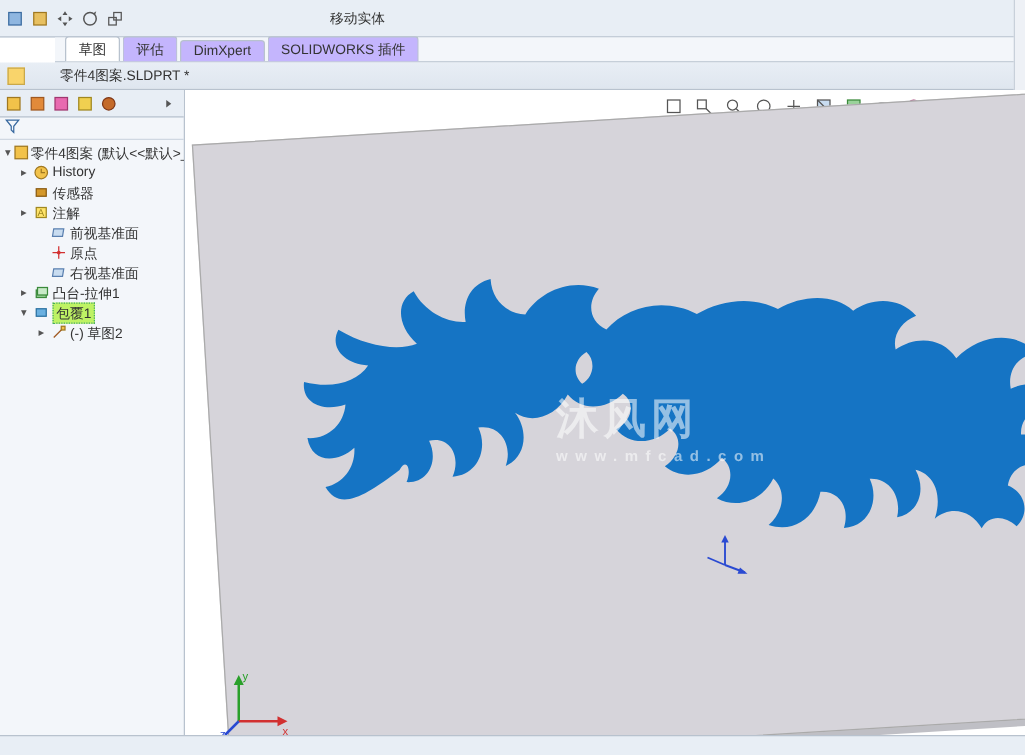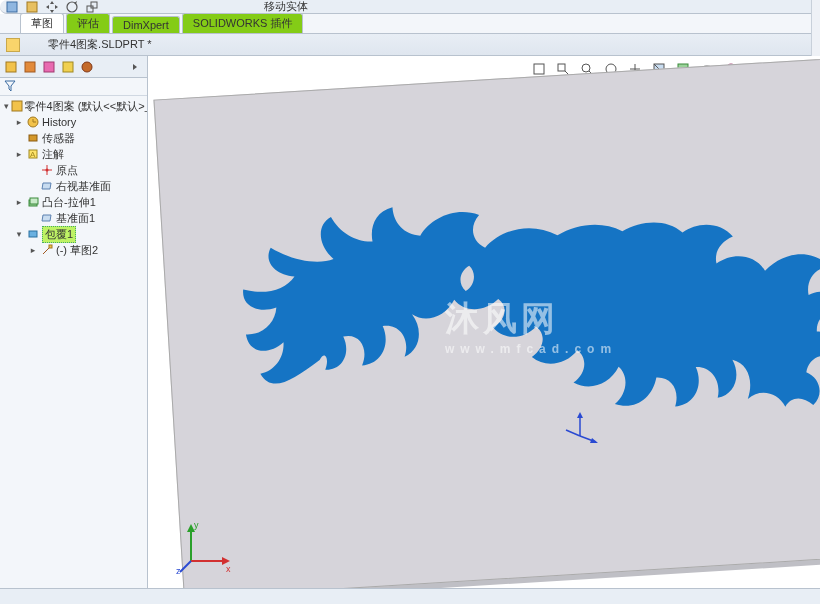--- a/index.html
+++ b/index.html
@@ -1,23 +1,23 @@
 <!DOCTYPE html>
 <html><head>
 <meta charset="utf-8">
 <style>
   * { margin: 0; padding: 0; box-sizing: border-box; font-family: "Microsoft YaHei", Arial, sans-serif; }
   body { width: 820px; height: 604px; background: #ffffff; overflow: hidden; font-size: 11px; color: #333; }
 
-  .topbar { height: 14px; background: #e8eef5; border-bottom: 1px solid #b8c2ce; display: flex; align-items: center; padding-left: 4px; border-radius: 10px; }
+  .topbar { height: 30px; background: #e8eef5; border-bottom: 1px solid #b8c2ce; display: flex; align-items: center; padding-left: 4px; }
   .topbar-ico { width: 16px; height: 16px; margin-right: 4px; display: inline-flex; align-items: center; justify-content: center; }
   .topbar-label { margin-left: 160px; color: #333; }
 
-  .tabbar { height: 20px; background: #f3f6fa; border-bottom: 1px solid #b8c2ce; display: flex; align-items: flex-end; padding-left: 20px; }
-  .tab { padding: 2px 10px; border: 1px solid #b8c2ce; border-bottom: none; background: #84cc16; margin-right: 2px; font-size: 11px; border-radius: 3px 3px 0 0; }
+  .tabbar { height: 20px; background: #f3f6fa; border-bottom: 1px solid #b8c2ce; display: flex; align-items: flex-end; padding-left: 8px; margin-left: 44px; }
+  .tab { padding: 2px 10px; border: 1px solid #b8c2ce; border-bottom: none; background: #c4b5fd; margin-right: 2px; font-size: 11px; border-radius: 3px 3px 0 0; }
   .tab.active { background: #fff; }
 
   .titlebar { height: 22px; background: linear-gradient(#e8eef5,#dfe6ef); border-bottom: 1px solid #b8c2ce; display: flex; align-items: center; padding-left: 6px; gap: 24px; }
   .doc-icon { width: 14px; height: 14px; background: #f9d46b; border: 1px solid #c9a84b; margin-right: 4px; }
   .titlebar span { font-size: 11px; color: #333; }
 
   .workspace { display: flex; height: calc(604px - 64px); }
 
   .sidepanel { width: 148px; background: #f3f6fa; border-right: 1px solid #b8c2ce; display: flex; flex-direction: column; }
   .sidetoolbar { height: 22px; background: #e8eef5; border-bottom: 1px solid #b8c2ce; display: flex; align-items: center; padding: 0 2px; }
@@ -174,20 +174,29 @@
               <rect x="2" y="2" width="8" height="8" fill="#ffe46a" stroke="#a08820"></rect>
               <text x="3" y="9" font-size="8" fill="#a08820">A</text>
             </svg>
           </span>
         <span class="lbl">注解</span>
       </div>
       <div class="node ind2">
         <span class="tw"></span>
         <span class="ic">
             <svg width="12" height="12">
+              <path d="M2 3 L10 3 L9 9 L1 9 Z" fill="#c8dcf0" stroke="#5a80b0"></path>
+            </svg>
+          </span>
+        <span class="lbl">前视基准面</span>
+      </div>
+      <div class="node ind2">
+        <span class="tw"></span>
+        <span class="ic">
+            <svg width="12" height="12">
               <path d="M6 1 V11 M1 6 H11" stroke="#d23030"></path>
               <circle cx="6" cy="6" r="1.5" fill="#d23030"></circle>
             </svg>
           </span>
         <span class="lbl">原点</span>
       </div>
       <div class="node ind2">
         <span class="tw"></span>
         <span class="ic">
             <svg width="12" height="12">
@@ -198,29 +207,20 @@
       </div>
       <div class="node ind1">
         <span class="tw">▸</span>
         <span class="ic">
             <svg width="12" height="12">
               <rect x="2" y="4" width="8" height="6" fill="#9ad29a" stroke="#3a8a3a"></rect>
               <rect x="3" y="2" width="8" height="6" fill="#c8eac8" stroke="#3a8a3a"></rect>
             </svg>
           </span>
         <span class="lbl">凸台-拉伸1</span>
-      </div>
-      <div class="node ind2">
-        <span class="tw"></span>
-        <span class="ic">
-            <svg width="12" height="12">
-              <path d="M2 3 L10 3 L9 9 L1 9 Z" fill="#c8dcf0" stroke="#5a80b0"></path>
-            </svg>
-          </span>
-        <span class="lbl">基准面1</span>
       </div>
       <div class="node ind1 sel">
         <span class="tw">▾</span>
         <span class="ic">
             <svg width="12" height="12">
               <rect x="2" y="3" width="8" height="6" fill="#6ab0e0" stroke="#2a70a0"></rect>
             </svg>
           </span>
         <span class="lbl">包覆1</span>
       </div>

